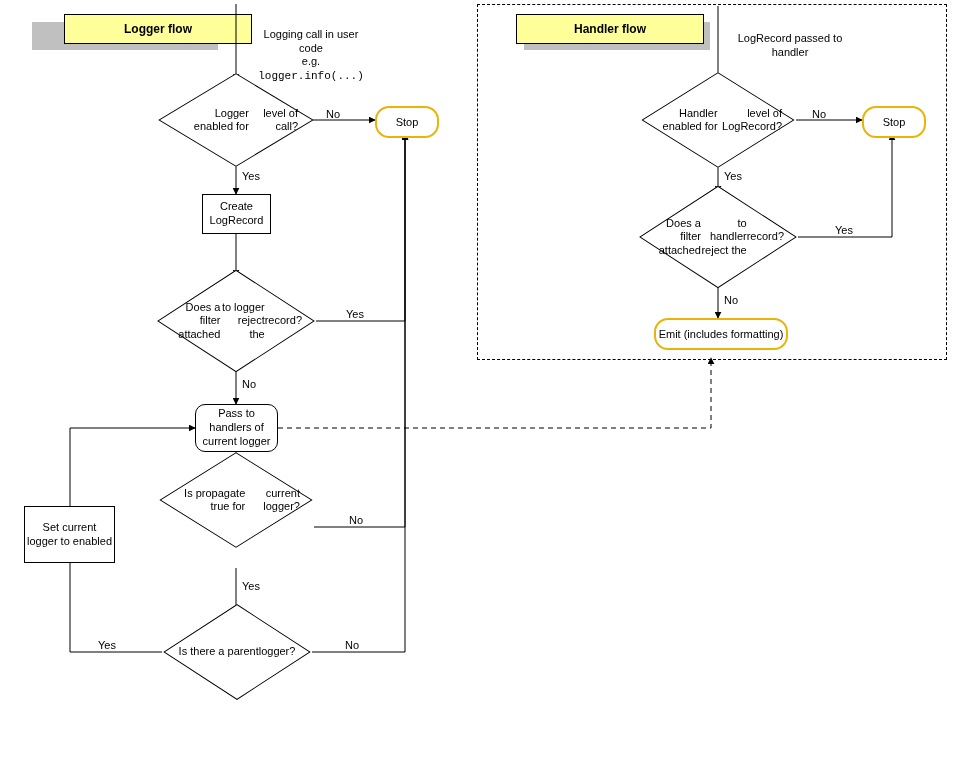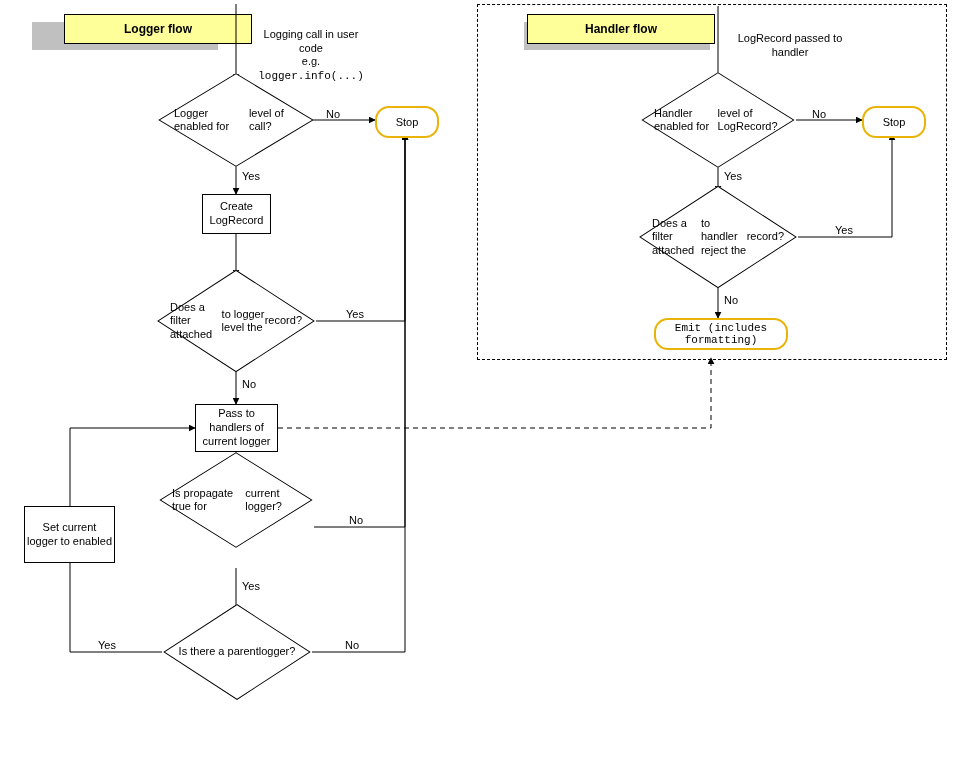--- a/index.html
+++ b/index.html
@@ -70,21 +70,21 @@
     border: 1px solid #000;
     background: #fff;
     transform-origin: center;
   }
   .diamond .label {
     position: absolute;
     left: 0; top: 0; right: 0; bottom: 0;
     display: flex;
     align-items: center;
     justify-content: center;
-    text-align: left;
+    text-align: right;
     line-height: 1.2;
     padding: 0 14px;
   }
 
   
   .txt {
     position: absolute;
     text-align: center;
     line-height: 1.25;
     z-index: 6;
@@ -112,21 +112,21 @@
 <body>
 
 <div class="canvas">
 
 <div class="title-shadow" style="left:32px; top:22px; width:186px; height:28px;"></div>
 <div class="title-box" style="left:24px; top:14px; width:186px; height:28px;margin-left:40px;">
   <span>Logger flow</span>
 </div>
 
 <div class="title-shadow" style="left:524px; top:22px; width:186px; height:28px;"></div>
-<div class="title-box" style="left:527px; top:14px; width:186px; height:28px;">
+<div class="title-box" style="left:516px; top:14px; width:186px; height:28px;">
   <span>Handler flow</span>
 </div>
 
 <div class="group" style="left:477px; top:4px; width:468px; height:354px;"></div>
 
 <div class="txt" style="left:246px; top:14px; width:130px;">
 <span>Logging call in user</span>
 <span>code</span>
 <span>e.g.</span>
 <span class="code">logger.info(...)</span>
@@ -149,29 +149,29 @@
 
 <div class="rect" style="left:202px; top:194px; width:69px; height:40px;">
   <span><span>Create</span><br><span>LogRecord</span></span>
 </div>
 
 <div class="diamond" style="left:156px; top:276px; width:160px; height:90px;">
   <div class="shape" style="width:90px; height:90px; transform:translate(-50%,-50%) rotate(45deg) skew(-12deg,-12deg);"></div>
   <div class="label">
         <span>Does a filter attached</span>
         <br>
-        <span>to logger level the</span>
+        <span>to logger reject the</span>
         <br>
         <span>record?</span>
       </div>
 </div>
 <div class="txt" style="left:346px; top:308px;">Yes</div>
 <div class="txt" style="left:242px; top:378px;">No</div>
 
-<div class="rect" style="left:195px; top:404px; width:83px; height:48px;">
+<div class="rect" style="left:195px; top:404px; width:83px; height:48px;border-radius:10px;">
   <span><span>Pass to</span><br><span>handlers of</span><br><span>current logger</span></span>
     </div>
 </div>
 
 <div class="diamond" style="left:158px; top:459px; width:156px; height:82px;">
   <div class="shape" style="width:86px; height:86px; transform:translate(-50%,-50%) rotate(45deg) skew(-13deg,-13deg);"></div>
   <div class="label">
       <span>Is propagate true for</span>
       <br>
       <span>current logger?</span>
@@ -221,21 +221,21 @@
       <span>Does a filter attached</span>
       <br>
       <span>to handler reject the</span>
       <br>
       <span>record?</span>
     </div>
 </div>
 <div class="txt" style="left:835px; top:224px;">Yes</div>
 <div class="txt" style="left:724px; top:294px;">No</div>
 
-<div class="term" style="left:654px; top:318px; width:130px; height:28px;font-family:Liberation Mono, monospace;">
+<div class="term" style="left:654px; top:318px; width:130px; height:28px;">
   <span>Emit (includes formatting)</span>
 </div>
 
 <svg class="lines" width="955" height="758">
   <defs>
     <marker id="arrow" viewBox="0 0 10 10" refX="9" refY="5" markerWidth="7" markerHeight="7" orient="auto-start-reverse">
       <path d="M 0 0 L 10 5 L 0 10 z" fill="#000"></path>
     </marker>
   </defs>
 

